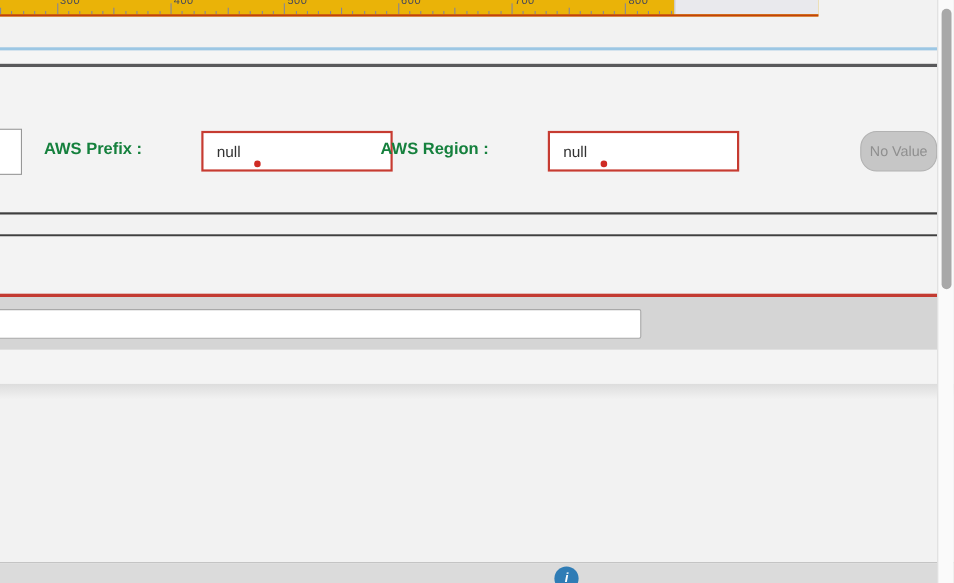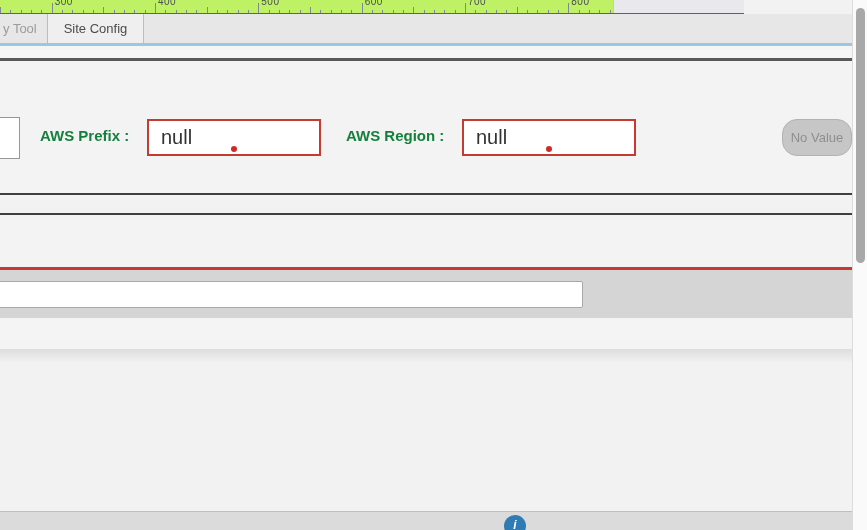--- a/index.html
+++ b/index.html
@@ -1,20 +1,20 @@
 <!DOCTYPE html>
 <html><head>
 <meta charset="utf-8">
 <style>
   html,body{margin:0;padding:0;}
   body{font-family:"Liberation Sans","DejaVu Sans",sans-serif;background:#f2f2f2;}
   .screen{position:relative;width:867px;height:530px;overflow:hidden;background:#f2f2f2;}
 
   
-  .ruler{position:absolute;left:0;top:0;width:744px;height:13px;background:#bef264;
+  .ruler{position:absolute;left:0;top:0;width:744px;height:13px;background:#eab308;
          border-bottom:2px solid #c2410c;overflow:hidden;}
   .ruler-tickzone{position:absolute;left:0;top:0;width:613px;height:13px;}
   .tick{position:absolute;bottom:0;width:1px;background:#85859a;}
   .tick.small{height:3.5px;}
   .tick.medium{height:6px;}
   .tick.major{height:10px;}
   .ruler-label{position:absolute;top:-4px;font-size:10px;color:#4c4c58;letter-spacing:0.5px;}
   .ruler-overflow{position:absolute;left:613px;top:0;width:239px;height:13px;
                   background:#e9e9ed;border-left:1px solid #c6c6cd;}
 
@@ -31,22 +31,22 @@
 
   
   .form-section{position:absolute;left:0;top:61px;width:852px;height:132px;background:#f3f3f3;}
   .cropped-input{position:absolute;left:-52px;top:56px;width:66px;height:38px;background:#fff;
                  border:1px solid #979797;}
   .field-label{position:absolute;top:66px;font-size:15px;font-weight:700;color:#15803d;white-space:nowrap;}
   .lbl-1{left:40px;} .lbl-2{left:346px;} .lbl-3{left:661px;}
   .red-input-wrap{position:absolute;top:58px;width:174px;height:37px;}
   .riw-1{left:147px;} .riw-2{left:462px;}
   .red-input{width:100%;height:100%;box-sizing:border-box;border:2px solid #c63b31;background:#fff;
-             font-family:"Liberation Sans","DejaVu Sans",sans-serif;font-size:20px;color:#333;
-             padding:0 0 0 12px;outline:none;}
+             font-family:"Liberation Sans","DejaVu Sans",sans-serif;font-size:14px;color:#333;
+             padding:0 0 0 12px;outline:none;margin-left:36px;}
   .red-dot{position:absolute;left:50%;top:27px;width:6px;height:6px;margin-left:-3px;
            border-radius:50%;background:#cf2b24;}
   .novalue-box{position:absolute;left:782px;top:58px;width:70px;height:37px;background:#c6c6c6;
                border:1px solid #b2b2b2;border-radius:15px;box-sizing:border-box;
                display:flex;align-items:center;justify-content:center;
                font-size:13px;color:#8f8f8f;white-space:nowrap;overflow:hidden;}
 
   
   .hline{position:absolute;left:0;width:852px;height:2px;background:#3f3f3f;}
   .hline-1{top:193px;} .hline-2{top:213px;}
@@ -145,28 +145,20 @@
         <div class="tick major" style="left: 568.315px;"></div>
         <span class="ruler-label" style="left: 571.315px;">800</span>
         <div class="tick small" style="left: 578.648px;"></div>
         <div class="tick small" style="left: 588.981px;"></div>
         <div class="tick small" style="left: 599.314px;"></div>
         <div class="tick small" style="left: 609.647px;"></div>
       </div>
     <div class="ruler-overflow"></div>
   </div>
 
-  <div class="tabbar">
-    <div class="tab tab-inactive">
-      <span>y Tool</span>
-    </div>
-    <div class="tab tab-active">
-      <span>Site Config</span>
-    </div>
-  </div>
   <div class="blue-line"></div>
   <div class="band-light"></div>
   <div class="darkbar"></div>
 
   <div class="form-section">
     <input class="cropped-input" value="" style="">
     <div class="field-label lbl-1">AWS Prefix :</div>
     <div class="red-input-wrap riw-1">
       <input class="red-input" value="null" style="">
       <div class="red-dot"></div>

